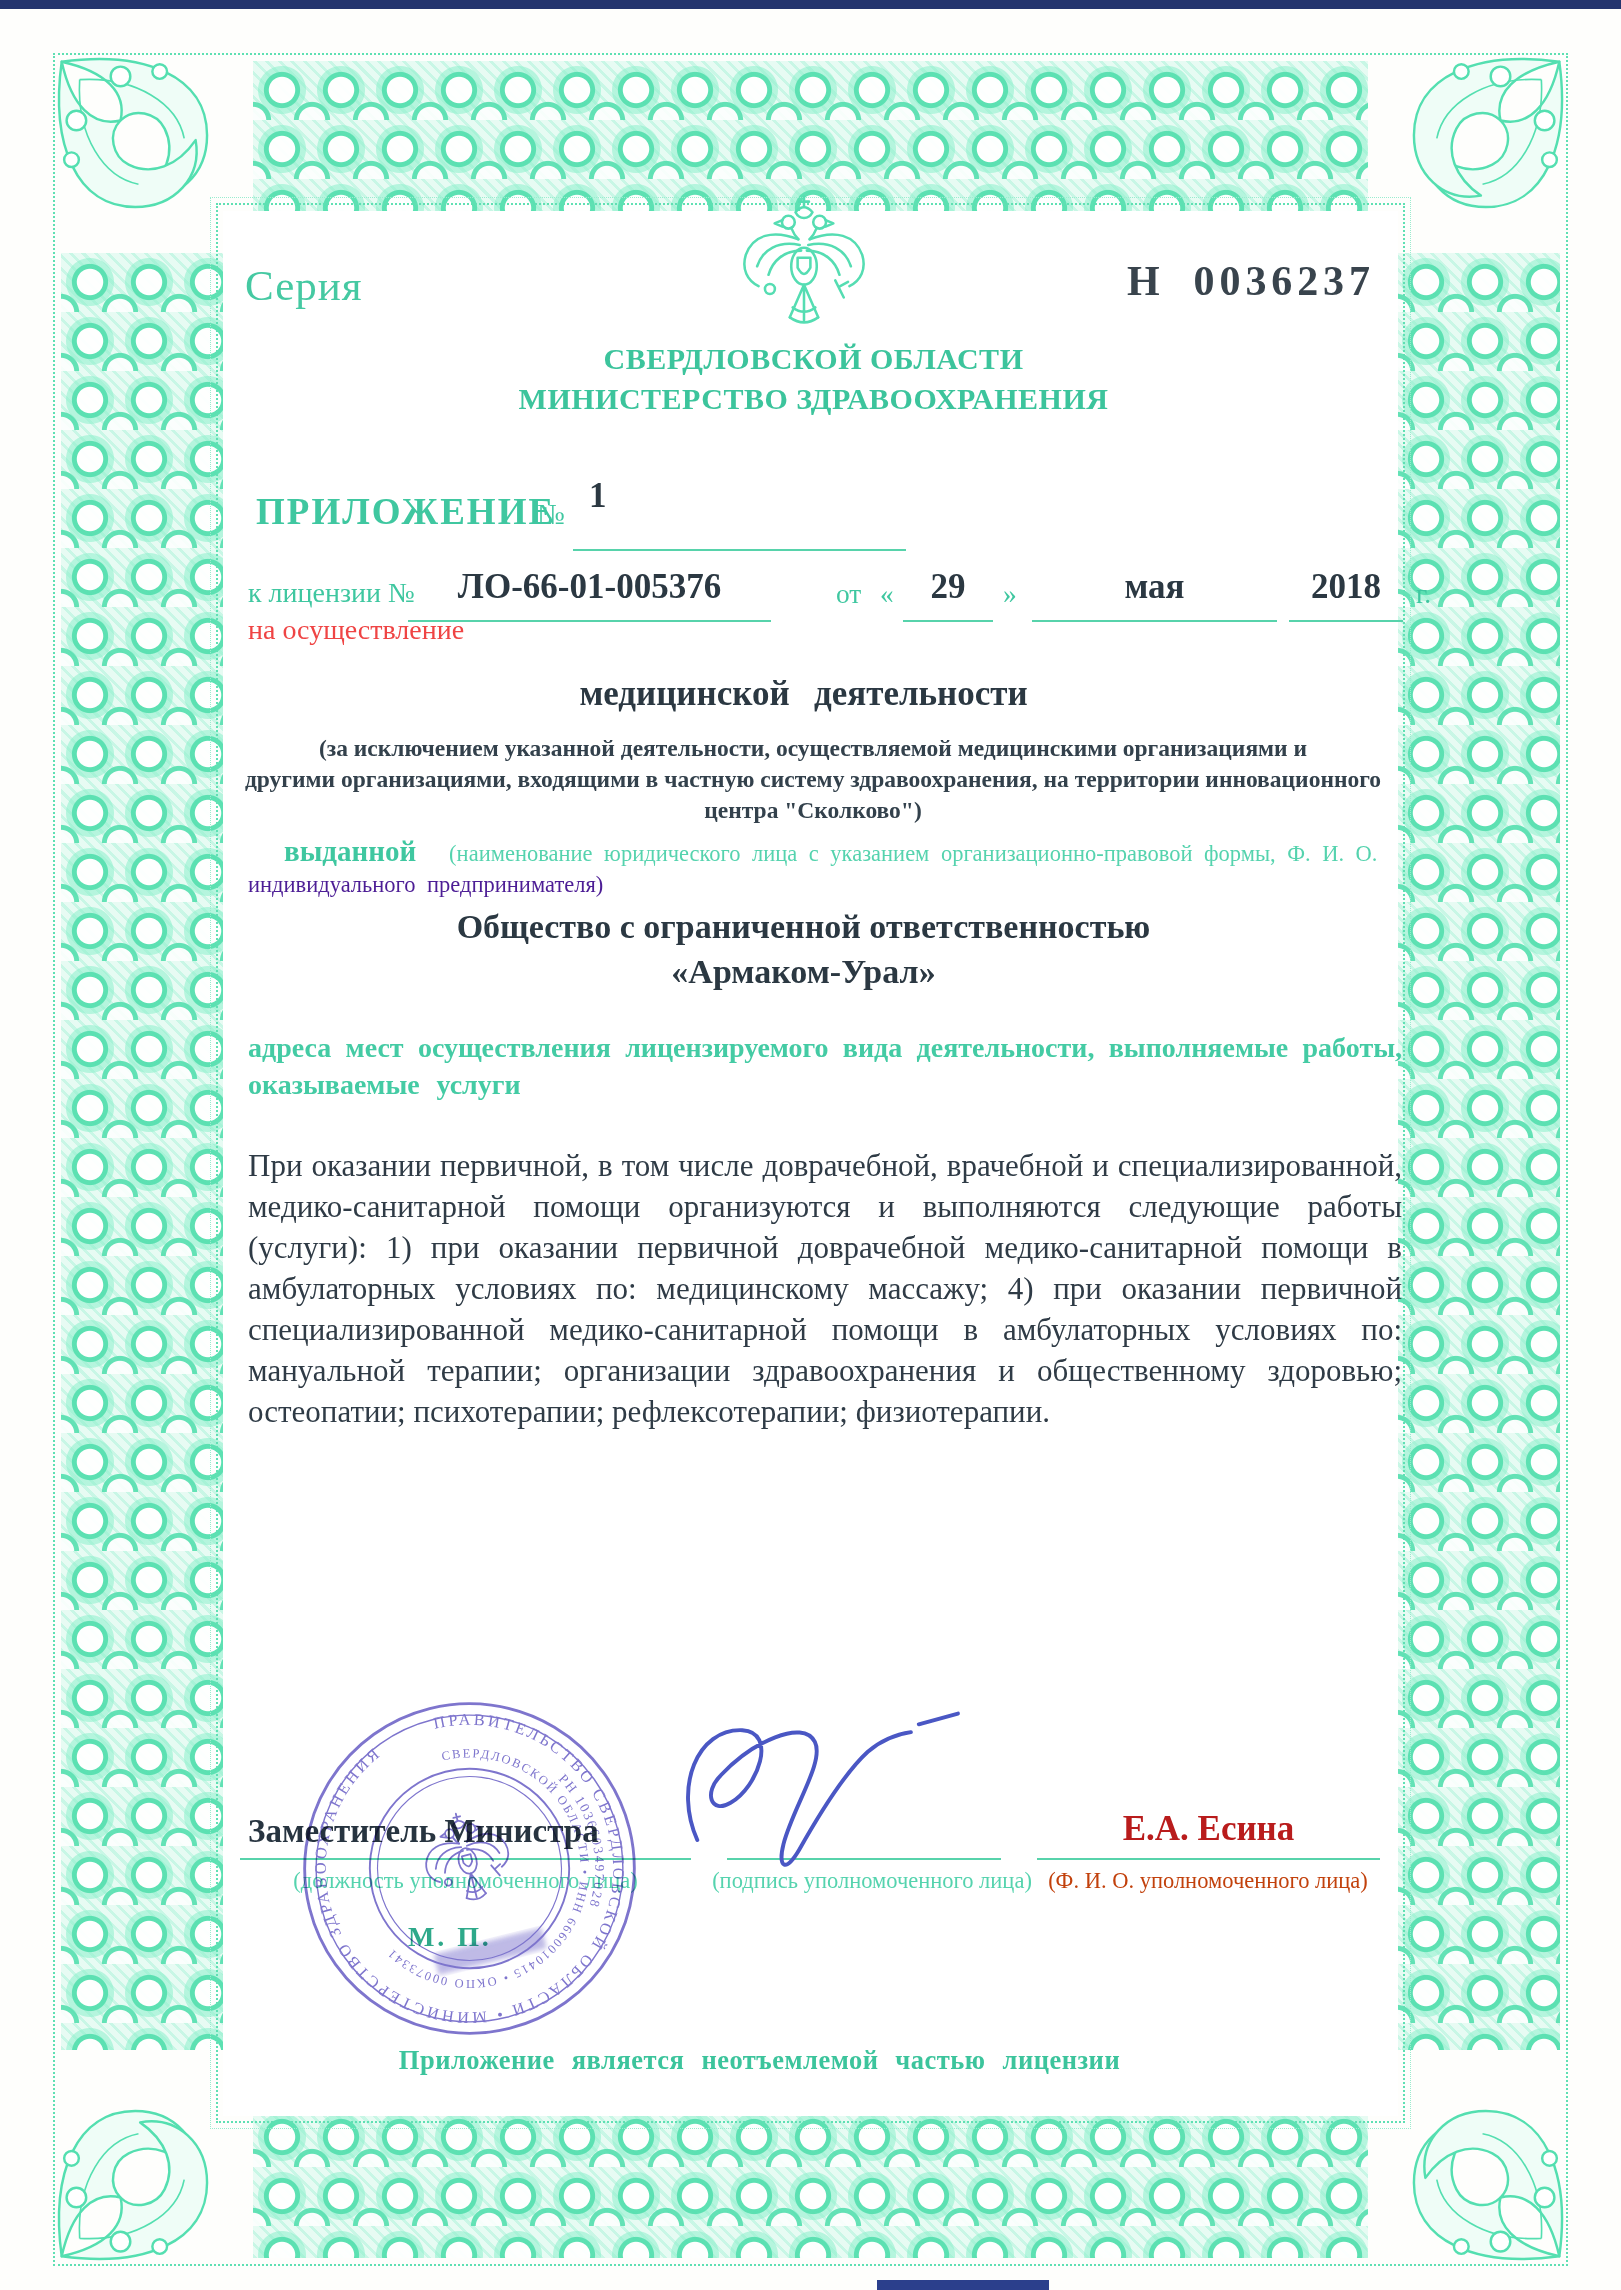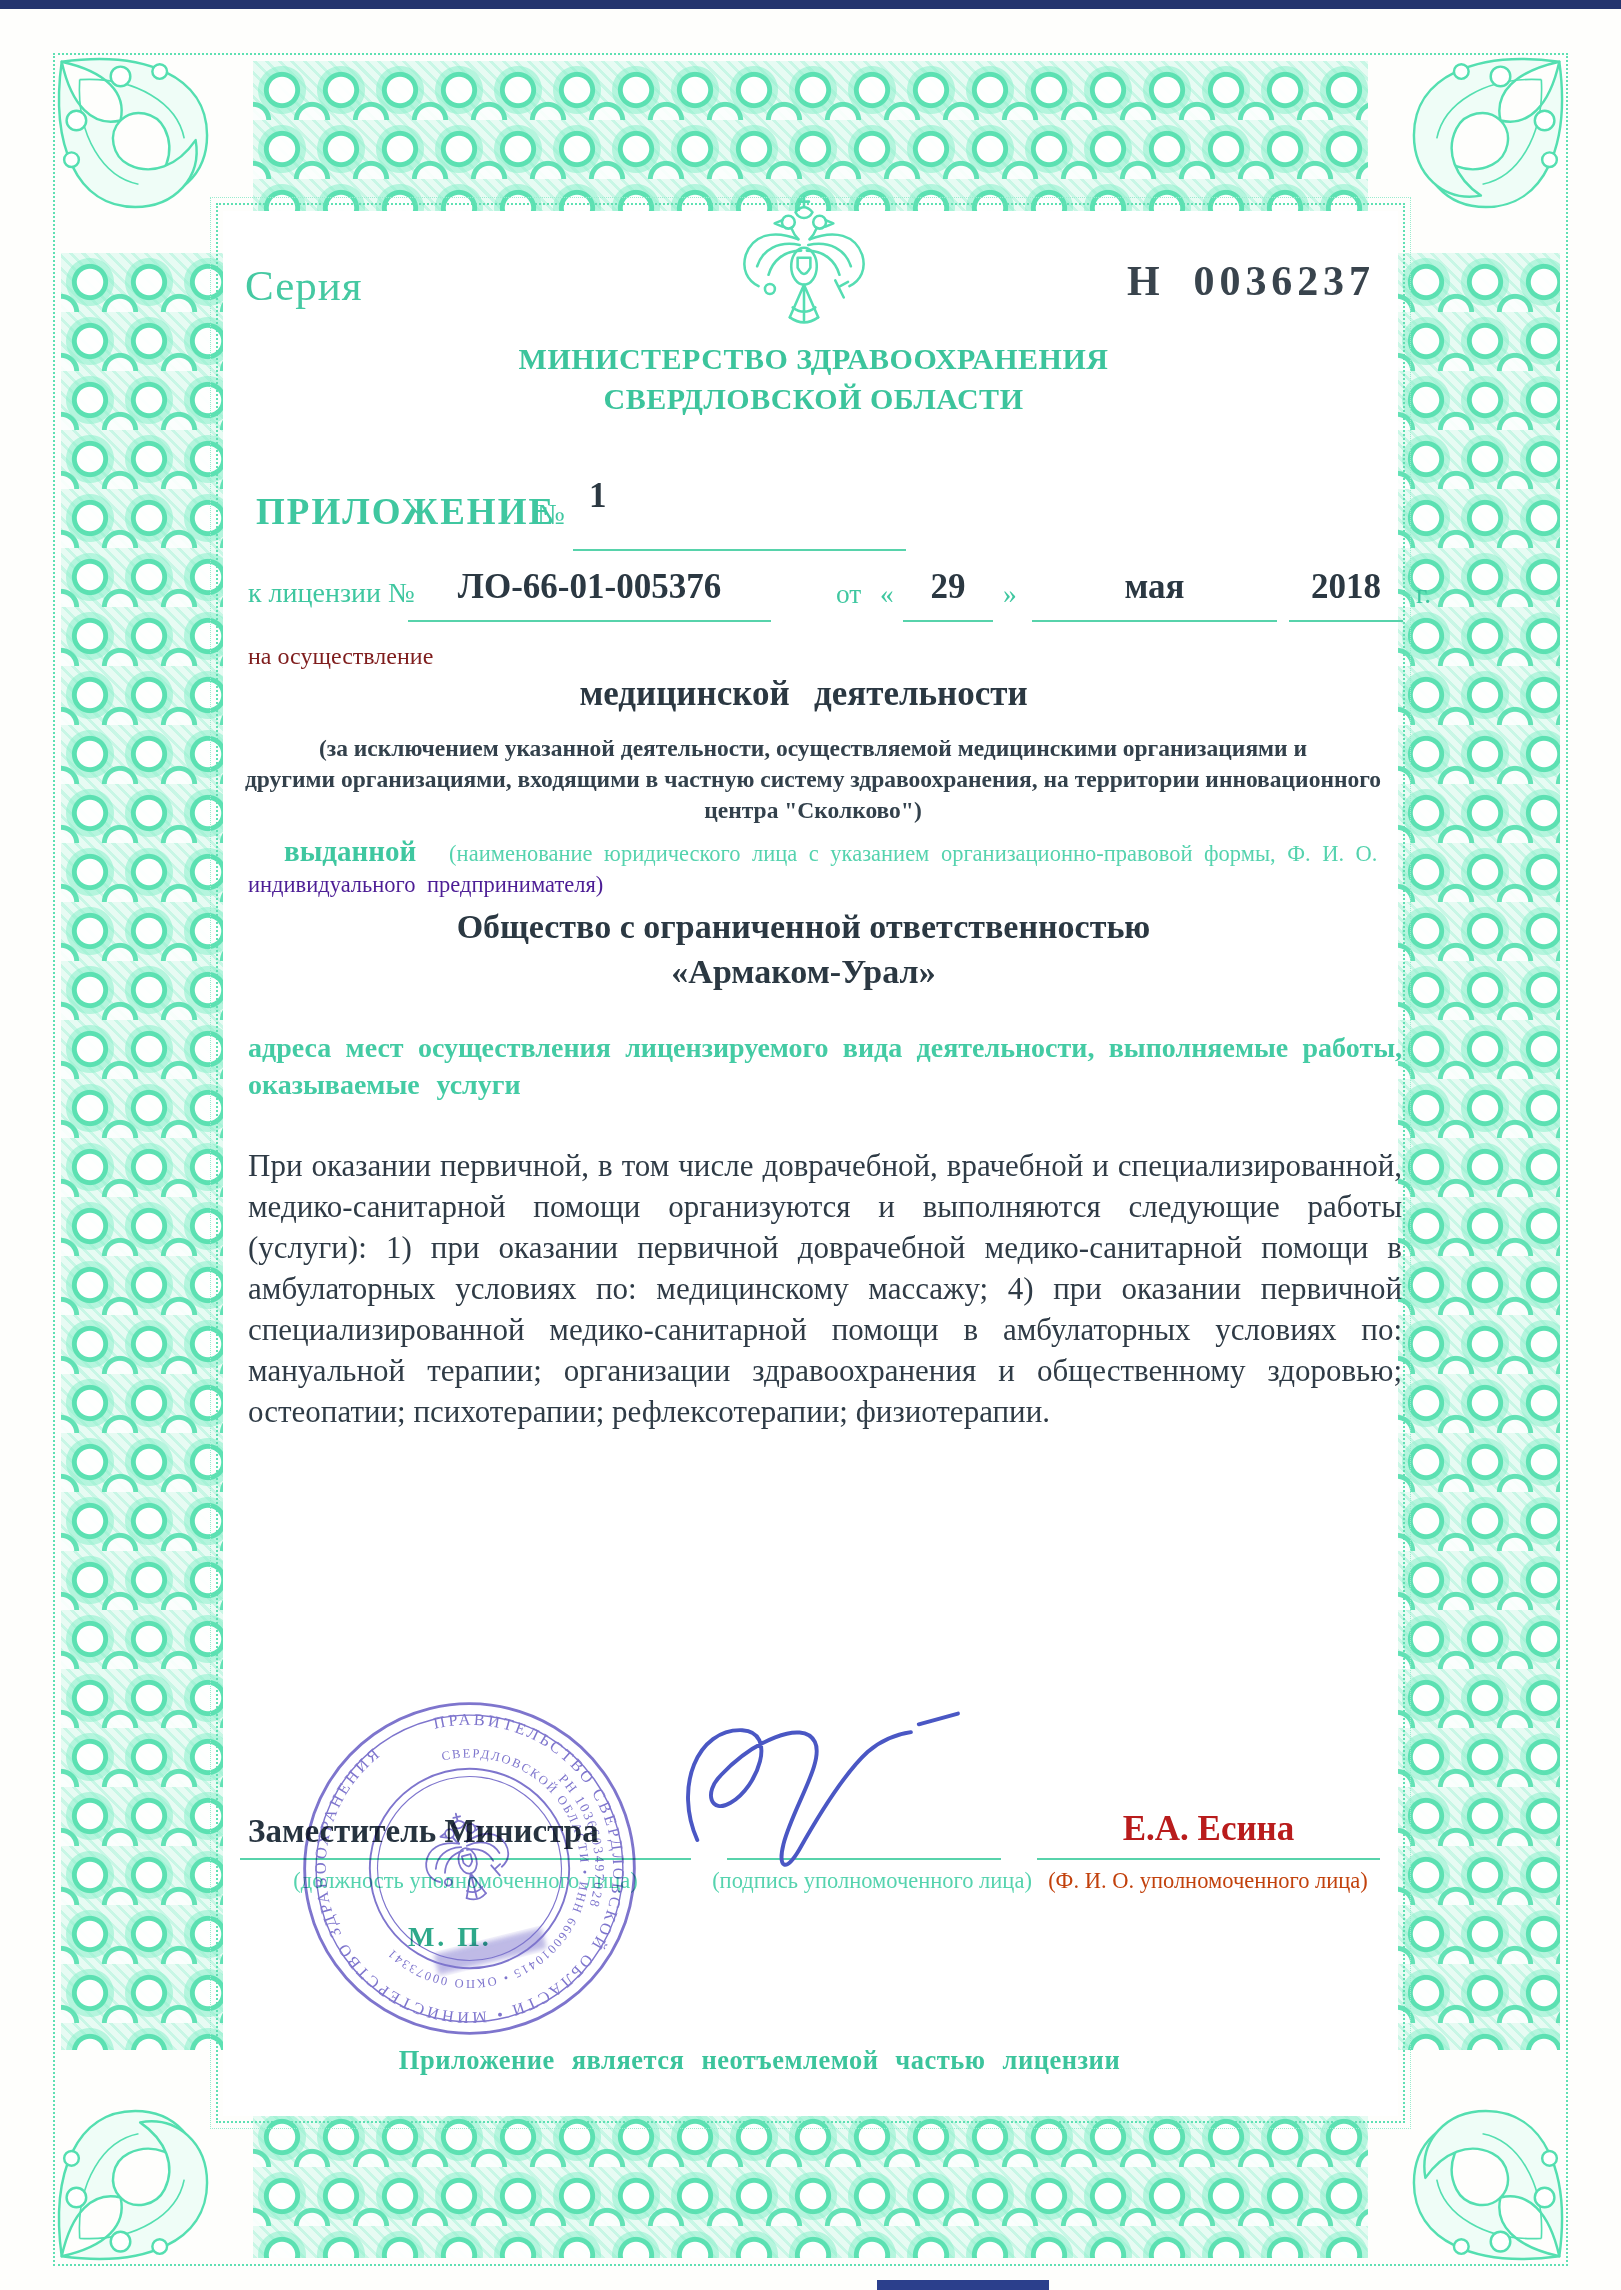--- a/index.html
+++ b/index.html
@@ -56,21 +56,21 @@
   .lic-val{position:absolute;top:7.8px;font-size:35px;font-weight:bold;color:#2b3842;text-align:center;}
   .lic-v1{left:160px;width:363px;}
   .lic-v2{left:655px;width:90px;}
   .lic-v3{left:784px;width:245px;}
   .lic-v4{left:1041px;width:114px;}
   .lic-small{position:absolute;top:19.6px;font-size:27.4px;color:#3fc7a0;}
   .lic-ot{left:588px;}
   .lic-q1{left:632px;}
   .lic-q2{left:755px;}
   .lic-g{left:1168px;}
-  .intro{left:248px;top:643px;font-size:24px;color:#7f1d1d;}
+  .intro{left:248px;top:614px;font-size:28px;color:#ef4444;}
   .act-title{left:294px;top:674px;width:1019px;text-align:center;font-size:35px;font-weight:bold;color:#2b3842;word-spacing:15.7px;}
   .act-note{left:225px;top:733px;width:1176px;text-align:center;font-size:23.5px;font-weight:600;color:#33414c;line-height:31px;}
   .issued-row{left:248px;top:835px;width:1157px;}
   .issued-label{font-size:29px;font-weight:bold;color:#3fc7a0;margin-right:33px;margin-left:36px;}
   .issued-note{font-size:22.5px;color:#55d3ae;word-spacing:5.9px;}
   .issued-note2{left:248px;top:872px;font-size:22.5px;color:#4c1d95;word-spacing:5.9px;}
   .org{left:294px;top:904px;width:1019px;text-align:center;font-size:34px;font-weight:bold;color:#2b3842;line-height:45px;}
   .addr-label{left:248px;top:1029px;width:1154px;font-size:28px;font-weight:600;color:#44cba4;line-height:37px;}
   .addr-label .j{display:block;text-align:justify;text-align-last:justify;}
   .addr-label .n{display:block;word-spacing:9.8px;}
@@ -168,22 +168,22 @@
     </svg>
 
   <div class="abs series">Серия</div>
   <svg class="abs eagle-top" viewBox="0 0 100 110">
       <use href="#sym-eagle"></use>
     </svg>
   <div class="abs doc-number">
     <span class="pref">Н</span><span>0036237</span>
   </div>
   <div class="abs ministry">
+    <div>СВЕРДЛОВСКОЙ ОБЛАСТИ</div>
     <div>МИНИСТЕРСТВО ЗДРАВООХРАНЕНИЯ</div>
-    <div>СВЕРДЛОВСКОЙ ОБЛАСТИ</div>
   </div>
 
   <div class="abs apx-row">
     <span class="apx-label">ПРИЛОЖЕНИЕ</span>
     <span class="apx-no">№</span>
     <span class="apx-value">1</span>
     <span class="apx-line"></span>
   </div>
 
   <div class="abs lic-row">

